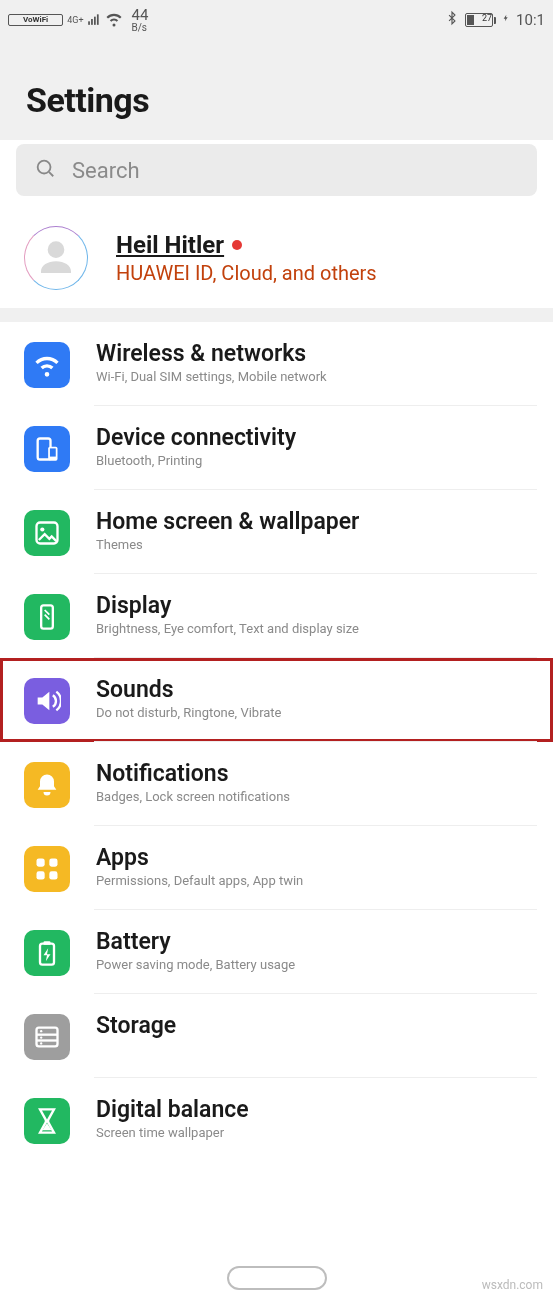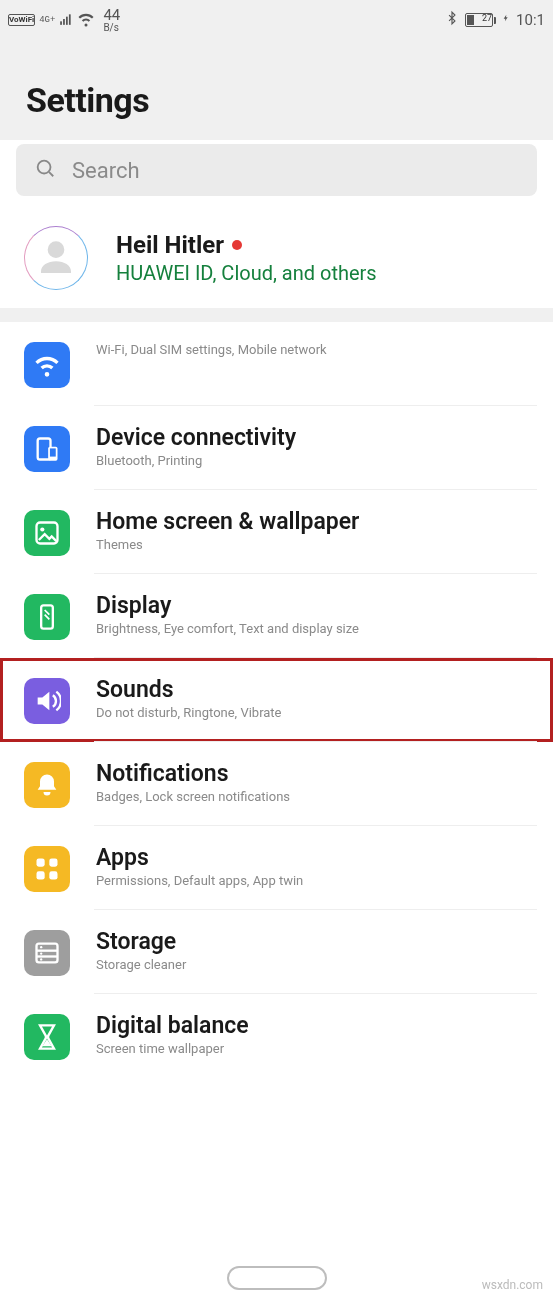--- a/index.html
+++ b/index.html
@@ -1,34 +1,34 @@
 <!DOCTYPE html>
 <html><head>
   <meta charset="utf-8">
   <style>
     * { margin:0; padding:0; box-sizing:border-box; font-family: -apple-system, BlinkMacSystemFont, "Segoe UI", Roboto, Helvetica, Arial, sans-serif; }
     body { width:553px; height:1300px; background:#fff; position:relative; color:#1a1a1a; overflow:hidden; }
     .statusbar { height:40px; background:#f0f0f0; display:flex; align-items:center; padding:0 8px; font-size:14px; color:#555; }
     .statusbar .left { display:flex; align-items:center; gap:4px; }
     .statusbar .right { margin-left:auto; display:flex; align-items:center; gap:6px; font-size:15px; }
-    .vowifi { font-size:8px; font-weight:bold; border:1px solid #555; border-radius:2px; padding:1px 0; line-height:1; color:#333; }
-    .sig-label{font-size:9px;line-height:1;font-family:Liberation Mono, monospace;}
+    .vowifi { font-size:8px; font-weight:bold; border:1px solid #555; border-radius:2px; padding:1px 14px; line-height:1; color:#333; }
+    .sig-label{font-size:9px;line-height:1;}
     .header { padding: 40px 26px 20px; background:#f0f0f0; }
     .header h1 { font-size:34px; font-weight:700; letter-spacing:-0.5px; }
     .search { margin:4px 16px 14px; background:#ebebeb; border-radius:8px; height:52px; display:flex; align-items:center; padding:0 18px; gap:16px; }
     .search svg { width:22px; height:22px; stroke:#888; fill:none; stroke-width:2;}
     .search span { font-size:22px; color:#8a8a8a; }
     .sep-space{height:14px;background:#f0f0f0;}
     .account { display:flex; align-items:center; padding:16px 16px 18px 24px; gap:28px; background:#fff; }
     .avatar { width:64px; height:64px; border-radius:50%; border:1.5px solid; border-color:#ac7fcf #6fb6ea #6fb6ea #e39dc0; display:flex; align-items:center; justify-content:center; }
     .avatar svg { width:40px; height:40px; fill:#d9d9d9; }
     .account-txt { flex:1; }
-    .account-name { font-size:24px; font-weight:700; display:flex; align-items:center; gap:8px;}
+    .account-name { font-size:24px; font-weight:700; display:flex; align-items:center; gap:8px;text-decoration:underline;}
     .dot{width:10px;height:10px;border-radius:50%;background:#e53935;display:inline-block;}
-    .account-sub { font-size:20px; color:#15803d; margin-top:2px; }
+    .account-sub { font-size:20px; color:#c2410c; margin-top:2px; }
     .list { background:#fff; }
     .item { display:flex; padding:18px 16px 18px 24px; gap:26px; align-items:flex-start; position:relative; }
     .item::after{content:"";position:absolute;left:94px;right:16px;bottom:0;height:1px;background:#eee;}
     .item:last-child::after{display:none;}
     .icon-box{width:46px;height:46px;border-radius:10px;flex-shrink:0;display:flex;align-items:center;justify-content:center;margin-top:2px;}
     .icon-box svg{width:28px;height:28px;fill:#fff;}
     .item-txt{flex:1;min-width:0;}
     .item-title{font-size:23px;font-weight:600;color:#1a1a1a;}
     .item-sub{font-size:13px;color:#8a8a8a;margin-top:2px;line-height:1.3;}
     .highlight{outline:3px solid #b32020; outline-offset:-3px;}
@@ -119,20 +119,21 @@
 <div class="sep-space"></div>
 
 <div class="list" id="settings-list">
     <div class="item">
       <div class="icon-box" style="background:#2f7af5">
         <svg viewBox="0 0 24 24">
           <path d="M12 18a2 2 0 100 4 2 2 0 000-4zm-5.6-4.4a8 8 0 0111.2 0l-2 2a5.2 5.2 0 00-7.2 0zM2 9.2a14 14 0 0120 0l-2 2a11.2 11.2 0 00-16 0z"></path>
         </svg>
       </div>
       <div class="item-txt">
+        <div class="item-title">Wireless &amp; networks</div>
         <div class="item-sub">Wi-Fi, Dual SIM settings, Mobile network</div>
       </div>
     </div>
     <div class="item">
       <div class="icon-box" style="background:#2f7af5">
         <svg viewBox="0 0 24 24">
           <rect x="4" y="3" width="11" height="18" rx="2" fill="none" stroke="#fff" stroke-width="2"></rect>
           <rect x="13" y="10" width="8" height="12" rx="1.5" fill="#fff"></rect>
           <rect x="14.5" y="11.5" width="5" height="7" fill="#2f7af5"></rect>
         </svg>
@@ -196,36 +197,48 @@
         <svg viewBox="0 0 24 24">
           <rect x="3" y="3" width="7" height="7" rx="2"></rect>
           <rect x="14" y="3" width="7" height="7" rx="2"></rect>
           <rect x="3" y="14" width="7" height="7" rx="2"></rect>
           <rect x="14" y="14" width="7" height="7" rx="2"></rect>
         </svg>
       </div>
       <div class="item-txt">
         <div class="item-title">Apps</div>
         <div class="item-sub">Permissions, Default apps, App twin</div>
+      </div>
+    </div>
+    <div class="item">
+      <div class="icon-box" style="background:#22b861">
+        <svg viewBox="0 0 24 24">
+          <rect x="6" y="4" width="12" height="18" rx="2" fill="none" stroke="#fff" stroke-width="2"></rect>
+          <rect x="9" y="2" width="6" height="3" rx="1"></rect>
+          <path d="M13 8l-4 6h3l-1 5 4-6h-3z" fill="#fff"></path>
+        </svg>
+      </div>
+      <div class="item-txt">
+        <div class="item-title">Battery</div>
+        <div class="item-sub">Power saving mode, Battery usage</div>
       </div>
     </div>
     <div class="item">
       <div class="icon-box" style="background:#9e9e9e">
         <svg viewBox="0 0 24 24">
           <rect x="3" y="4" width="18" height="16" rx="2" fill="none" stroke="#fff" stroke-width="2"></rect>
           <line x1="3" y1="10" x2="21" y2="10" stroke="#fff" stroke-width="2"></line>
           <line x1="3" y1="15" x2="21" y2="15" stroke="#fff" stroke-width="2"></line>
           <circle cx="7" cy="7" r="1"></circle>
           <circle cx="7" cy="12.5" r="1"></circle>
           <circle cx="7" cy="17.5" r="1"></circle>
         </svg>
       </div>
       <div class="item-txt">
         <div class="item-title">Storage</div>
-        <div class="item-sub">Storage cleaner</div>
       </div>
     </div>
     <div class="item">
       <div class="icon-box" style="background:#22b861">
         <svg viewBox="0 0 24 24">
           <path d="M6 2h12l-5 9v2l5 9H6l5-9v-2z" fill="none" stroke="#fff" stroke-width="2"></path>
           <path d="M8 20h8l-4-6z" fill="#fff"></path>
         </svg>
       </div>
       <div class="item-txt">

